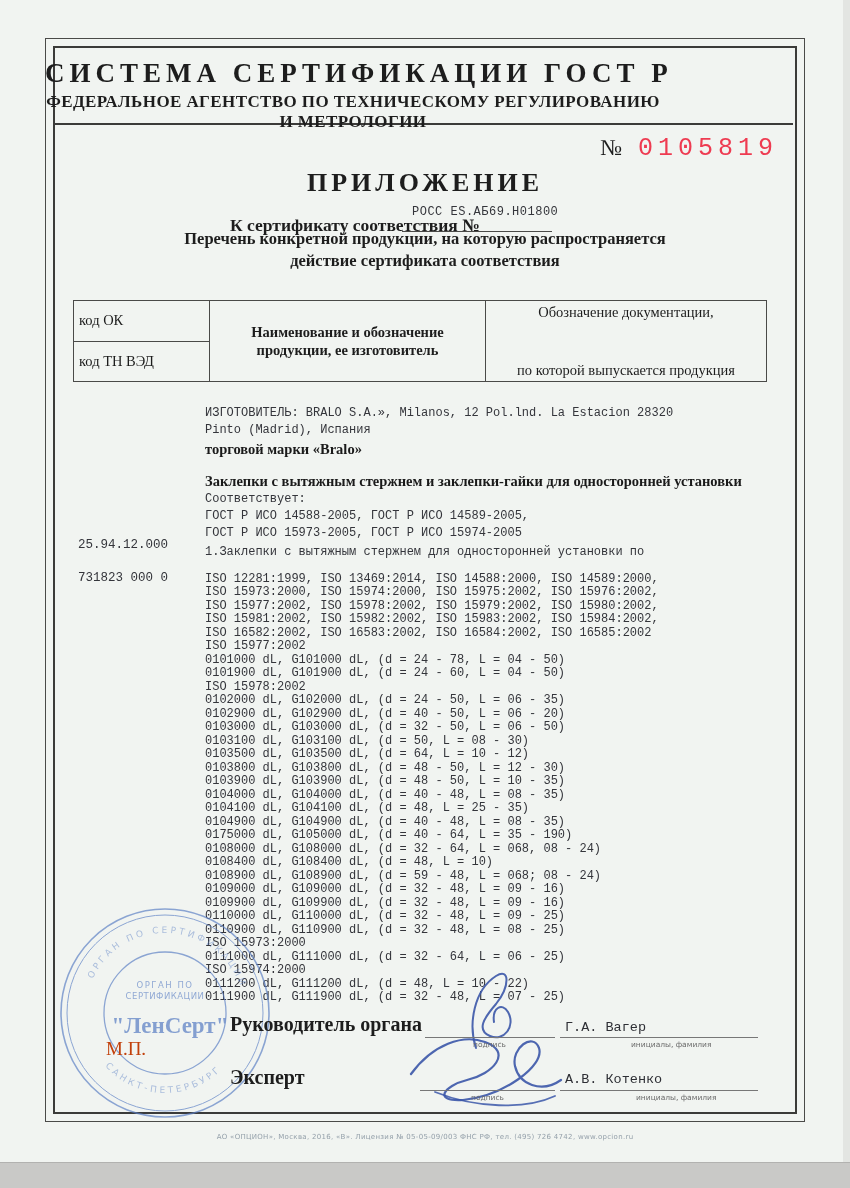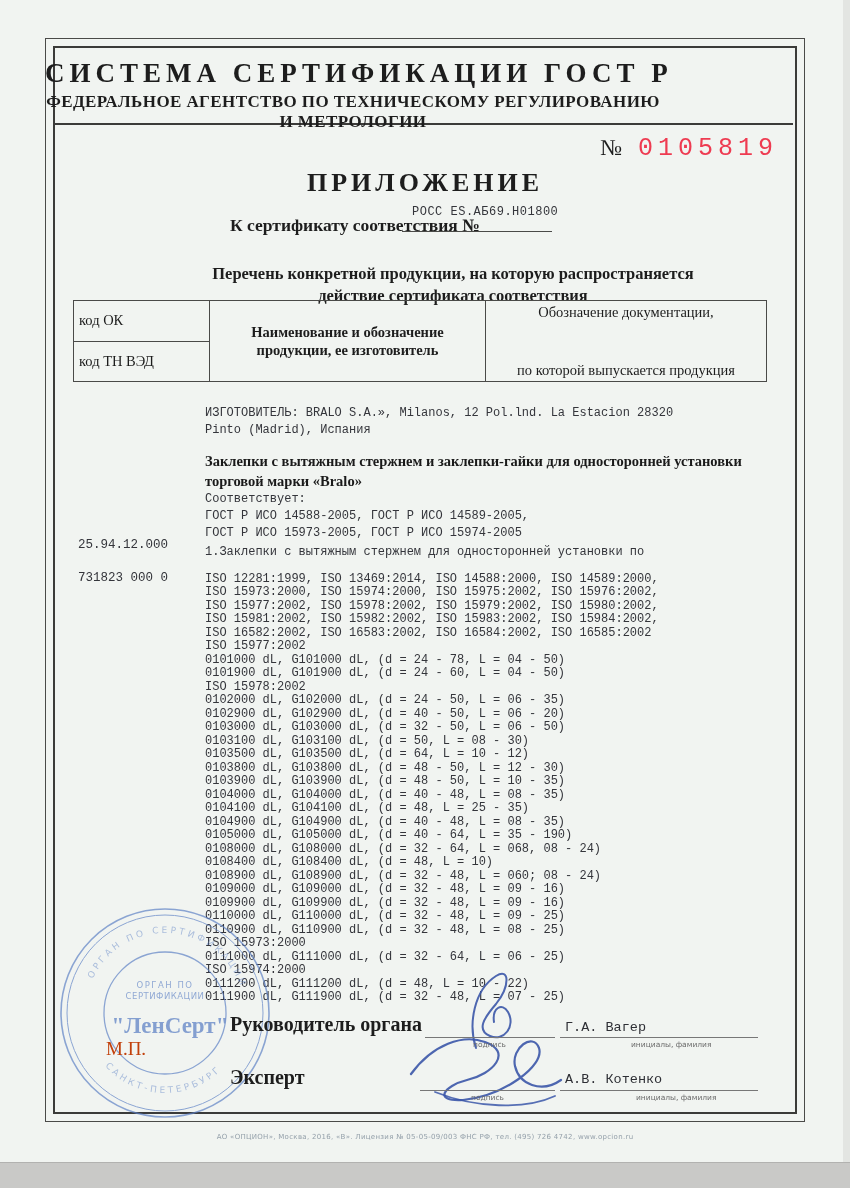--- a/index.html
+++ b/index.html
@@ -23,22 +23,22 @@
   .numrow .numval{font-family:"Liberation Mono",monospace;font-size:25px;letter-spacing:5px;color:#ee3b51;}
 
   .doc-title{position:absolute;left:45px;top:168px;width:760px;text-align:center;
         font-size:26px;font-weight:700;letter-spacing:4px;color:#1d1d1d;}
 
   .cert-label{position:absolute;left:190px;top:215px;font-size:17.5px;font-weight:600;color:#1d1d1d;margin-left:40px;}
   .cert-value{position:absolute;left:412px;top:205px;font-family:"Liberation Mono",monospace;
         font-size:12px;color:#3a3b41;letter-spacing:0.5px;}
   .cert-underline{position:absolute;left:402px;top:231px;width:150px;border-top:1px solid #4a4a48;}
 
-  .intro{position:absolute;left:45px;top:263px;width:760px;text-align:center;
-        font-size:16.5px;font-weight:700;line-height:22px;color:#1d1d1d;margin-left:28px;}
+  .intro{position:absolute;left:45px;top:228px;width:760px;text-align:center;
+        font-size:16.5px;font-weight:700;line-height:22px;color:#1d1d1d;}
 
   .spec-table{position:absolute;left:73px;top:300px;width:694px;height:82px;
         border:1px solid #4a4a48;box-sizing:border-box;display:flex;}
   .spec-table .c1{width:135px;border-right:1px solid #4a4a48;display:flex;flex-direction:column;}
   .spec-table .c1 .cell{flex:1;display:flex;align-items:center;padding-left:5px;font-size:14.5px;color:#1d1d1d;}
   .spec-table .c1 .cell.top{border-bottom:1px solid #4a4a48;}
   .spec-table .c2{width:275px;border-right:1px solid #4a4a48;display:flex;flex-direction:column;
         align-items:center;justify-content:center;text-align:center;
         font-size:14.5px;font-weight:600;line-height:18px;color:#1d1d1d;}
   .spec-table .c3{flex:1;display:flex;flex-direction:column;align-items:center;justify-content:center;
@@ -111,22 +111,22 @@
       <div>по которой выпускается продукция</div>
     </div>
   </div>
 
   <div class="code-left" style="top:538px;">25.94.12.000</div>
   <div class="code-left" style="top:571px;">731823 000 0</div>
 
   <div class="body-block">
     <div class="mline m17">ИЗГОТОВИТЕЛЬ: BRALO S.A.», Milanos, 12 Pol.lnd. La Estacion 28320</div>
     <div class="mline m17">Pinto (Madrid), Испания</div>
+    <div class="serif-bold">торговой марки «Bralo»</div>
     <div class="serif-bold mt12">Заклепки с вытяжным стержнем и заклепки-гайки для односторонней установки</div>
-    <div class="serif-bold">торговой марки «Bralo»</div>
     <div class="mline m17">Соответствует:</div>
     <div class="mline m17">ГОСТ Р ИСО 14588-2005, ГОСТ Р ИСО 14589-2005,</div>
     <div class="mline m17">ГОСТ Р ИСО 15973-2005, ГОСТ Р ИСО 15974-2005</div>
     <div class="mline mt4">1.Заклепки с вытяжным стержнем для односторонней установки по</div>
     <div class="mt13">
         <div class="mline">ISO 12281:1999, ISO 13469:2014, ISO 14588:2000, ISO 14589:2000,</div>
         <div class="mline">ISO 15973:2000, ISO 15974:2000, ISO 15975:2002, ISO 15976:2002,</div>
         <div class="mline">ISO 15977:2002, ISO 15978:2002, ISO 15979:2002, ISO 15980:2002,</div>
         <div class="mline">ISO 15981:2002, ISO 15982:2002, ISO 15983:2002, ISO 15984:2002,</div>
         <div class="mline">ISO 16582:2002, ISO 16583:2002, ISO 16584:2002, ISO 16585:2002</div>
@@ -137,24 +137,24 @@
         <div class="mline">0102000 dL, G102000 dL, (d = 24 - 50, L = 06 - 35)</div>
         <div class="mline">0102900 dL, G102900 dL, (d = 40 - 50, L = 06 - 20)</div>
         <div class="mline">0103000 dL, G103000 dL, (d = 32 - 50, L = 06 - 50)</div>
         <div class="mline">0103100 dL, G103100 dL, (d = 50, L = 08 - 30)</div>
         <div class="mline">0103500 dL, G103500 dL, (d = 64, L = 10 - 12)</div>
         <div class="mline">0103800 dL, G103800 dL, (d = 48 - 50, L = 12 - 30)</div>
         <div class="mline">0103900 dL, G103900 dL, (d = 48 - 50, L = 10 - 35)</div>
         <div class="mline">0104000 dL, G104000 dL, (d = 40 - 48, L = 08 - 35)</div>
         <div class="mline">0104100 dL, G104100 dL, (d = 48, L = 25 - 35)</div>
         <div class="mline">0104900 dL, G104900 dL, (d = 40 - 48, L = 08 - 35)</div>
-        <div class="mline">0105000 dL, G105000 dL, (d = 40 - 64, L = 35 - 190)</div>
+        <div class="mline">0175000 dL, G105000 dL, (d = 40 - 64, L = 35 - 190)</div>
         <div class="mline">0108000 dL, G108000 dL, (d = 32 - 64, L = 068, 08 - 24)</div>
         <div class="mline">0108400 dL, G108400 dL, (d = 48, L = 10)</div>
-        <div class="mline">0108900 dL, G108900 dL, (d = 32 - 48, L = 060; 08 - 24)</div>
+        <div class="mline">0108900 dL, G108900 dL, (d = 59 - 48, L = 068; 08 - 24)</div>
         <div class="mline">0109000 dL, G109000 dL, (d = 32 - 48, L = 09 - 16)</div>
         <div class="mline">0109900 dL, G109900 dL, (d = 32 - 48, L = 09 - 16)</div>
         <div class="mline">0110000 dL, G110000 dL, (d = 32 - 48, L = 09 - 25)</div>
         <div class="mline">0110900 dL, G110900 dL, (d = 32 - 48, L = 08 - 25)</div>
         <div class="mline">ISO 15973:2000</div>
         <div class="mline">0111000 dL, G111000 dL, (d = 32 - 64, L = 06 - 25)</div>
         <div class="mline">ISO 15974:2000</div>
         <div class="mline">0111200 dL, G111200 dL, (d = 48, L = 10 - 22)</div>
         <div class="mline">0111900 dL, G111900 dL, (d = 32 - 48, L = 07 - 25)</div>
       </div>

